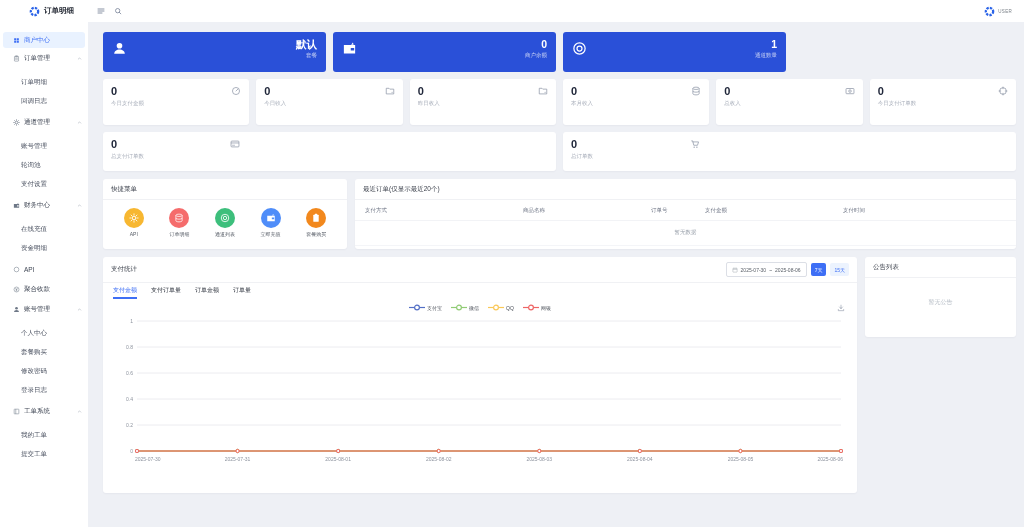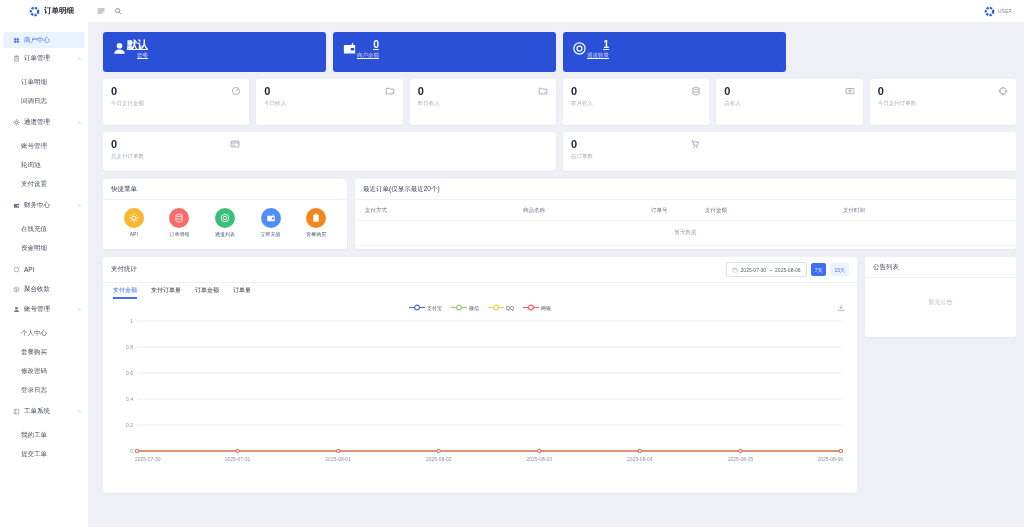--- a/index.html
+++ b/index.html
@@ -26,21 +26,21 @@
   .sb-item.after-sub{margin-top:1px;}
   .sb-item.active{height:16px;margin:0 3px;border-radius:3px;background:#e9f2ff;color:#3e6ff5;padding-left:10px;}
   .sb-item.active .sb-ico{color:#3e6ff5;}
   .sb-label{white-space:nowrap;}
   
   .main{position:absolute;left:88px;top:22px;width:936px;height:505px;box-sizing:border-box;padding:10px 8px 0 15px;}
   .card{background:#fff;border-radius:3px;box-shadow:0 1px 2px rgba(20,30,60,.04);box-sizing:border-box;}
   .card-title{font-size:6.5px;color:#3a3f4a;padding:6px 8px 5px;border-bottom:1px solid #f0f1f4;}
   
   .hero-row{display:grid;grid-template-columns:repeat(4,1fr);gap:7px;height:40px;margin-bottom:7px;}
-  .hero-card{background:#2a50d8;border-radius:3px;color:#fff;display:flex;justify-content:flex-start;padding:6px 9px 4px;box-sizing:border-box;text-decoration:underline;}
+  .hero-card{background:#2a50d8;border-radius:3px;color:#fff;display:flex;justify-content:space-between;padding:6px 9px 4px;box-sizing:border-box;}
   .hero-ico{width:15px;height:15px;margin-top:3px;color:#fff;}
   .hero-right{text-align:right;}
   .hero-value{font-size:10.5px;font-weight:700;line-height:12px;white-space:nowrap;}
   .hero-label{font-size:5.5px;color:rgba(255,255,255,.72);margin-top:2px;white-space:nowrap;}
   
   .stat-row{display:grid;grid-template-columns:repeat(6,1fr);gap:7px;height:46px;margin-bottom:7px;}
   .stat-row2{display:grid;grid-template-columns:1fr 1fr;gap:7px;height:39px;margin-bottom:8px;}
   .stat-card{background:#fff;border-radius:3px;box-shadow:0 1px 2px rgba(20,30,60,.04);padding:7px 8px;box-sizing:border-box;position:relative;}
   .stat-value{font-size:11px;font-weight:700;color:#20273a;line-height:11px;}
   .stat-label{font-size:5.5px;color:#a9afbb;margin-top:3px;white-space:nowrap;}

